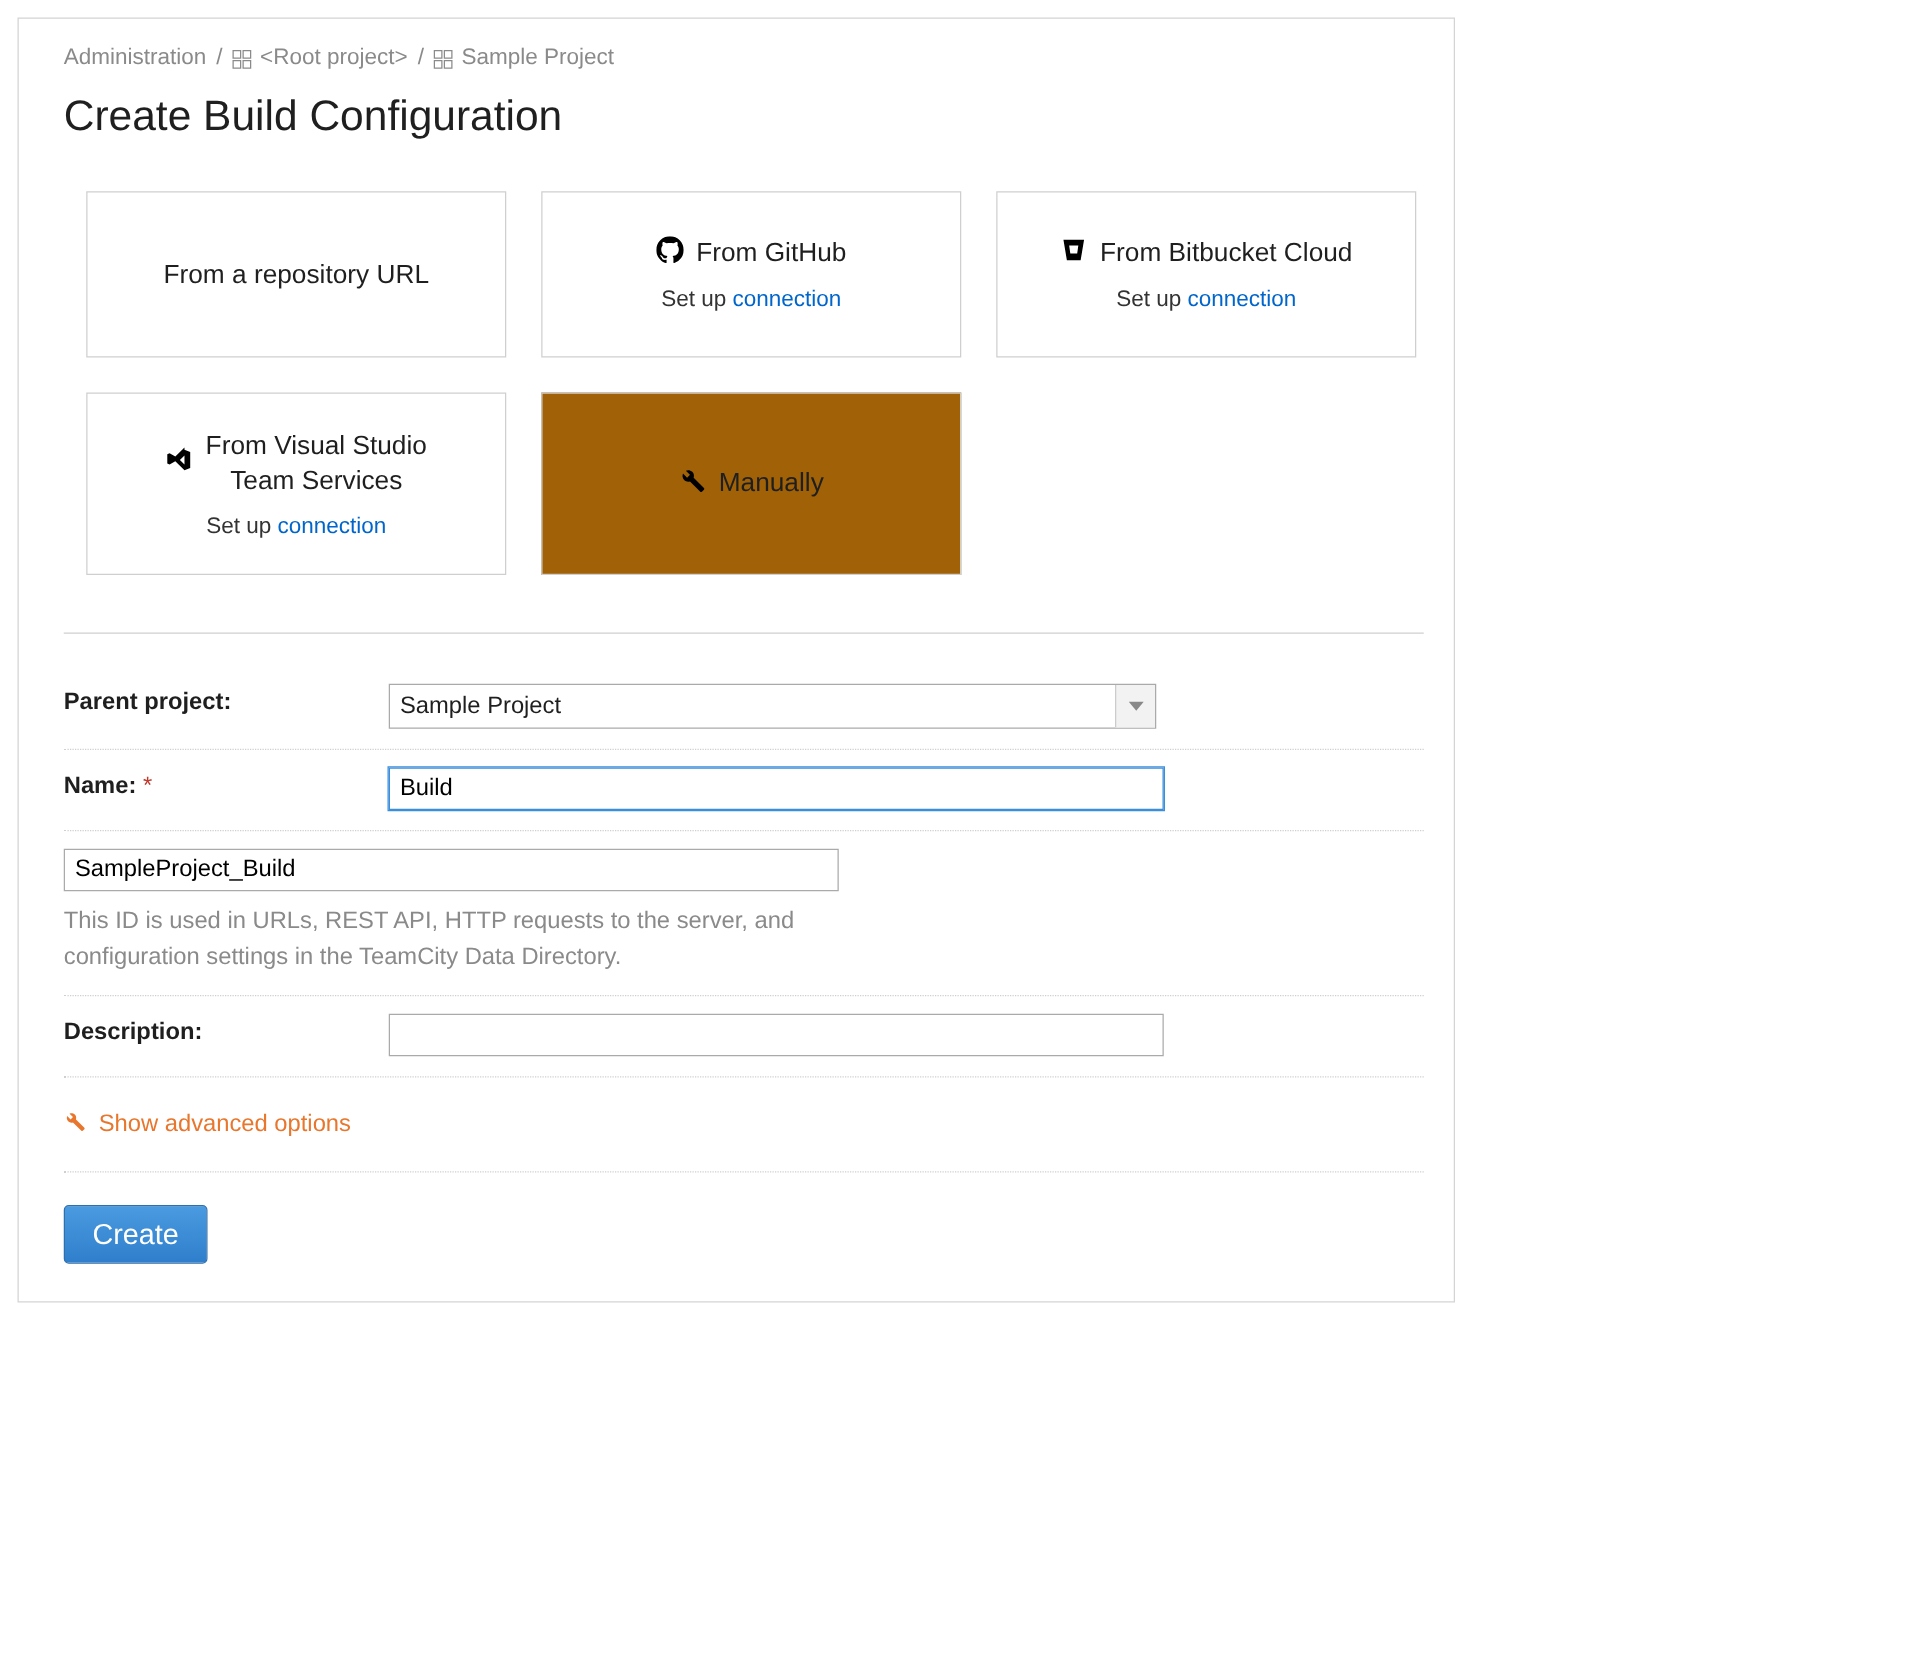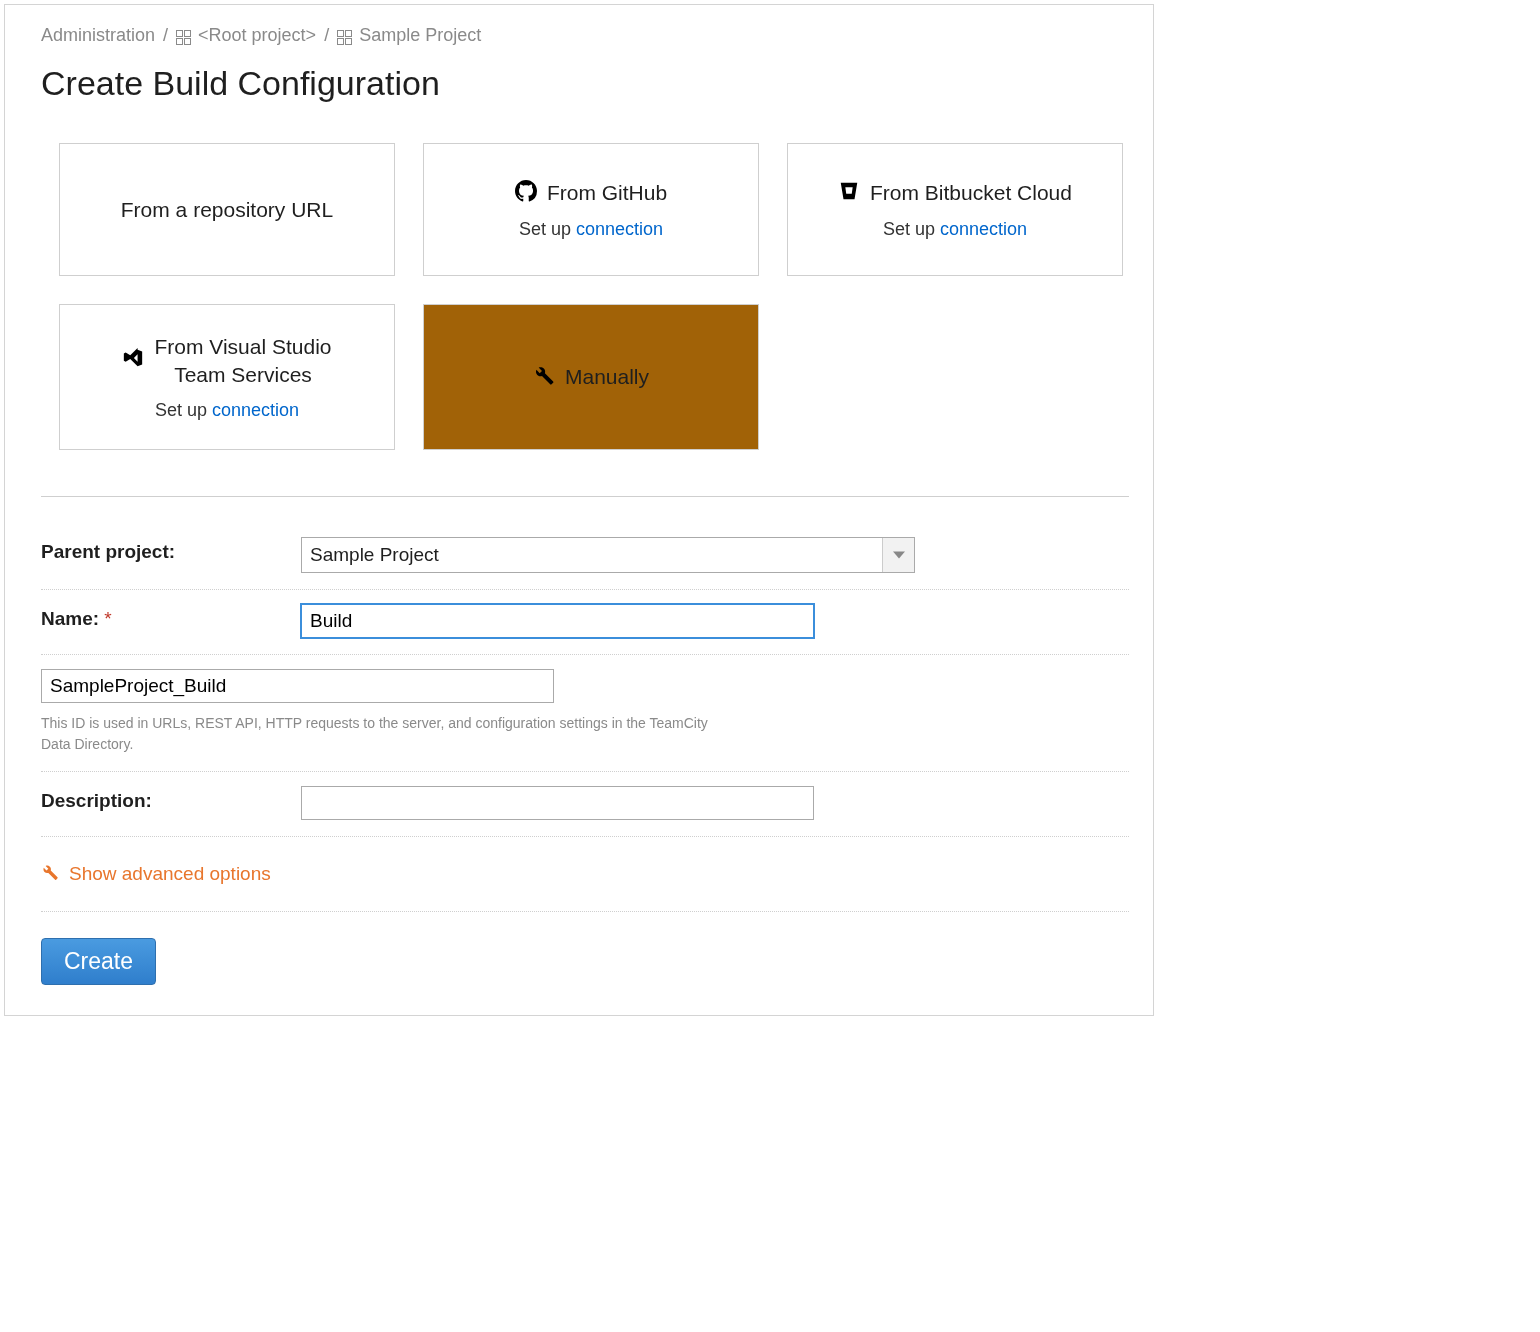--- a/index.html
+++ b/index.html
@@ -3,21 +3,21 @@
 <meta charset="utf-8">
 <style>
   * { box-sizing: border-box; margin: 0; padding: 0; }
   body {
     font-family: Arial, Helvetica, sans-serif;
     background: #fff;
     color: #1f1f1f;
   }
   .page {
     width: 1150px;
-    margin: 4px;
+    margin: 14px;
     border: 1px solid #d4d4d4;
     padding: 20px 24px 30px 36px;
     background: #fff;
   }
   .breadcrumb {
     font-size: 18px;
     color: #8a8a8a;
     display: flex;
     align-items: center;
     gap: 8px;
@@ -122,21 +122,21 @@
     border-radius: 50%;
     align-items: center;
     justify-content: center;
     font-size: 11px;
     color: #2a7bd6;
     vertical-align: super;
     font-weight: bold;
   }
   .form-input-col { flex: 1; }
   .text-input {
-    width: 513px;
+    width: 620px;
     height: 34px;
     border: 1px solid #aaa;
     font-size: 19px;
     padding: 0 8px;
     font-family: inherit;
   }
   .text-input.focused {
     border: 1px solid #3b8edb;
     outline: 1px solid #3b8edb;
   }
@@ -158,21 +158,21 @@
   .select-arrow {
     width: 32px;
     border-left: 1px solid #ccc;
     background: #f2f2f2;
     display: flex;
     align-items: center;
     justify-content: center;
   }
   .select-arrow svg { fill: #888; }
   .field-help {
-    font-size: 14px;
+    font-size: 19px;
     color: #8a8a8a;
     margin-top: 10px;
     line-height: 1.5;
     max-width: 670px;
   }
   .adv-row {
     display: flex;
     align-items: center;
     gap: 10px;
     padding: 26px 0 26px 0;

